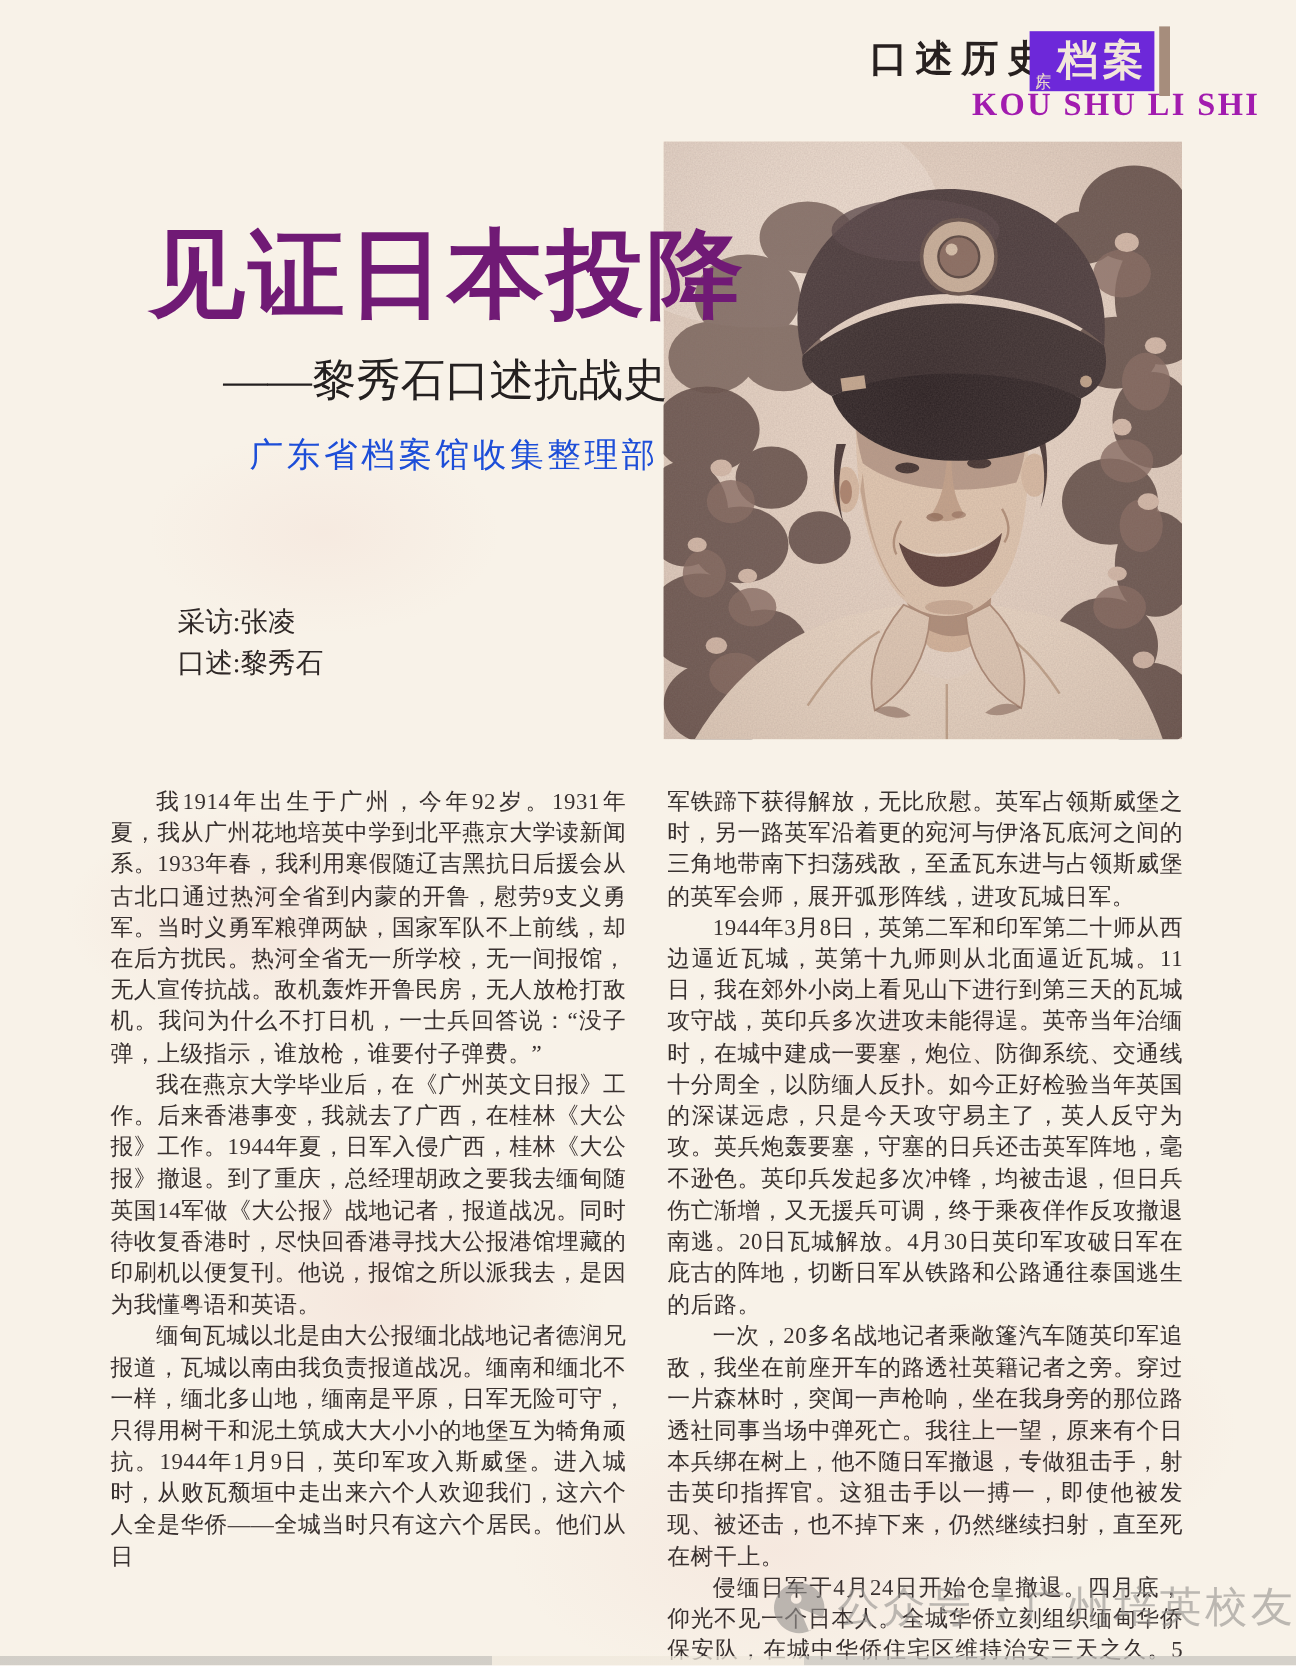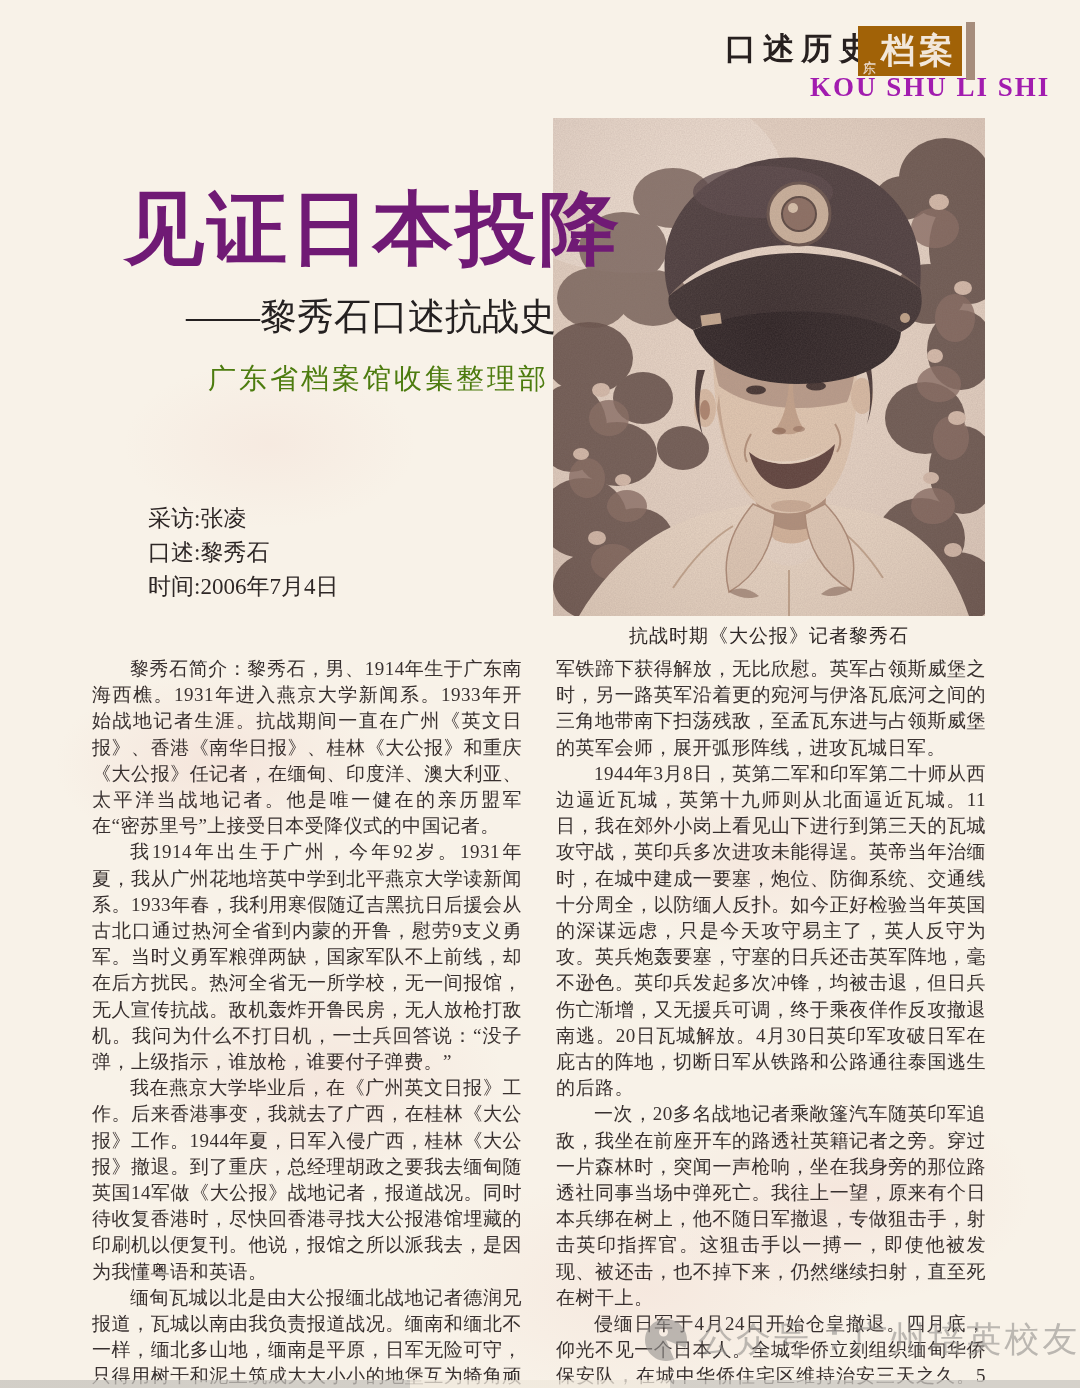--- a/index.html
+++ b/index.html
@@ -24,21 +24,21 @@
     background:linear-gradient(to right,#c6c3bd 0 38%,#efe8dc 38% 62%,#c9c6c0 62% 100%);
   }
 
   
   .section-title{
     position:absolute;left:725px;top:28px;z-index:2;
     font-size:31px;letter-spacing:7px;font-weight:600;color:#27201f;white-space:nowrap;
   }
   .badge{
     position:absolute;left:858px;top:26px;width:104px;height:50px;z-index:2;
-    background:#a16207;display:flex;align-items:center;justify-content:center;gap:5px;
+    background:#6d28d9;display:flex;align-items:center;justify-content:center;gap:5px;
   }
   .badge-region{
     writing-mode:vertical-rl;font-size:13px;line-height:13px;letter-spacing:1px;
     color:#ead9cb;
   }
   .badge-label{font-size:34px;letter-spacing:4px;font-weight:600;color:#f2e7da;}
   .badge-bar{position:absolute;left:966px;top:22px;width:9px;height:58px;background:#a68d7c;z-index:2;}
   .romanized{
     position:absolute;left:810px;top:72px;z-index:2;
     font-size:27px;font-weight:700;letter-spacing:2px;color:#a21caf;white-space:nowrap;
@@ -48,21 +48,21 @@
   .main-title{
     position:absolute;left:124px;top:176px;z-index:3;margin:0;
     font-size:80px;font-weight:700;letter-spacing:3px;color:#701a75;white-space:nowrap;
   }
   .subtitle{
     position:absolute;left:186px;top:292px;z-index:3;
     font-size:37px;font-weight:400;color:#242020;white-space:nowrap;
   }
   .byline{
     position:absolute;left:208px;top:360px;z-index:3;
-    font-size:28px;letter-spacing:3px;color:#4d7c0f;white-space:nowrap;
+    font-size:28px;letter-spacing:3px;color:#1d4ed8;white-space:nowrap;
   }
 
   
   .meta{position:absolute;left:148px;top:502px;z-index:2;font-size:23px;line-height:34px;color:#2e2726;}
 
   
   .photo-fig{position:absolute;left:553px;top:118px;width:432px;margin:0;z-index:1;}
   .photo-fig svg{display:block;}
   .photo-fig figcaption{
     margin-top:7px;text-align:center;font-size:19px;letter-spacing:1px;color:#2e2726;
@@ -103,21 +103,20 @@
   <div class="badge-bar"></div>
   <div class="romanized">KOU SHU LI SHI</div>
 
   <h1 class="main-title">见证日本投降</h1>
   <div class="subtitle">——黎秀石口述抗战史</div>
   <div class="byline">广东省档案馆收集整理部</div>
 
   <div class="meta">
     <div>采访:张凌</div>
     <div>口述:黎秀石</div>
-    <div>时间:2006年7月4日</div>
   </div>
 
   <figure class="photo-fig">
     <svg width="432" height="498" viewBox="0 0 432 498">
       <defs>
         <radialGradient id="vig" cx="50%" cy="42%" r="75%">
           <stop offset="0%" stop-color="#fff6e9" stop-opacity="0"></stop>
           <stop offset="100%" stop-color="#6e5248" stop-opacity="0.14"></stop>
         </radialGradient>
         <filter id="grain" x="0" y="0" width="100%" height="100%">
@@ -230,25 +229,23 @@
       <rect x="148" y="196" width="20" height="11" fill="#c3a78e" transform="rotate(-8 158 201)"></rect>
       <circle cx="352" cy="200" r="5" fill="#bfa286"></circle>
       <circle cx="246" cy="96" r="31" fill="#c9b19b" stroke="#5a4741" stroke-width="3"></circle>
       <circle cx="246" cy="96" r="17" fill="#82655a" stroke="#4c3b36" stroke-width="2"></circle>
       <circle cx="240" cy="90" r="5" fill="#d9c4ad"></circle>
 
       <rect width="432" height="498" fill="#e8b8ac" opacity="0.06"></rect>
       <rect width="432" height="498" fill="url(#vig)"></rect>
       <rect width="432" height="498" filter="url(#grain)" opacity="0.45"></rect>
     </svg>
-    <figcaption>抗战时期《大公报》记者黎秀石</figcaption>
   </figure>
 
   <div class="col col-left">
-    <p>黎秀石简介：黎秀石，男、1914年生于广东南海西樵。1931年进入燕京大学新闻系。1933年开始战地记者生涯。抗战期间一直在广州《英文日报》、香港《南华日报》、桂林《大公报》和重庆《大公报》任记者，在缅甸、印度洋、澳大利亚、太平洋当战地记者。他是唯一健在的亲历盟军在“密苏里号”上接受日本受降仪式的中国记者。</p>
     <p>我1914年出生于广州，今年92岁。1931年夏，我从广州花地培英中学到北平燕京大学读新闻系。1933年春，我利用寒假随辽吉黑抗日后援会从古北口通过热河全省到内蒙的开鲁，慰劳9支义勇军。当时义勇军粮弹两缺，国家军队不上前线，却在后方扰民。热河全省无一所学校，无一间报馆，无人宣传抗战。敌机轰炸开鲁民房，无人放枪打敌机。我问为什么不打日机，一士兵回答说：“没子弹，上级指示，谁放枪，谁要付子弹费。”</p>
     <p>我在燕京大学毕业后，在《广州英文日报》工作。后来香港事变，我就去了广西，在桂林《大公报》工作。1944年夏，日军入侵广西，桂林《大公报》撤退。到了重庆，总经理胡政之要我去缅甸随英国14军做《大公报》战地记者，报道战况。同时待收复香港时，尽快回香港寻找大公报港馆埋藏的印刷机以便复刊。他说，报馆之所以派我去，是因为我懂粤语和英语。</p>
     <p>缅甸瓦城以北是由大公报缅北战地记者德润兄报道，瓦城以南由我负责报道战况。缅南和缅北不一样，缅北多山地，缅南是平原，日军无险可守，只得用树干和泥土筑成大大小小的地堡互为犄角顽抗。1944年1月9日，英印军攻入斯威堡。进入城时，从败瓦颓垣中走出来六个人欢迎我们，这六个人全是华侨——全城当时只有这六个居民。他们从日</p>
   </div>
   <div class="col col-right">
     <p class="cont">军铁蹄下获得解放，无比欣慰。英军占领斯威堡之时，另一路英军沿着更的宛河与伊洛瓦底河之间的三角地带南下扫荡残敌，至孟瓦东进与占领斯威堡的英军会师，展开弧形阵线，进攻瓦城日军。</p>
     <p>1944年3月8日，英第二军和印军第二十师从西边逼近瓦城，英第十九师则从北面逼近瓦城。11日，我在郊外小岗上看见山下进行到第三天的瓦城攻守战，英印兵多次进攻未能得逞。英帝当年治缅时，在城中建成一要塞，炮位、防御系统、交通线十分周全，以防缅人反扑。如今正好检验当年英国的深谋远虑，只是今天攻守易主了，英人反守为攻。英兵炮轰要塞，守塞的日兵还击英军阵地，毫不逊色。英印兵发起多次冲锋，均被击退，但日兵伤亡渐增，又无援兵可调，终于乘夜佯作反攻撤退南逃。20日瓦城解放。4月30日英印军攻破日军在庇古的阵地，切断日军从铁路和公路通往泰国逃生的后路。</p>
     <p>一次，20多名战地记者乘敞篷汽车随英印军追敌，我坐在前座开车的路透社英籍记者之旁。穿过一片森林时，突闻一声枪响，坐在我身旁的那位路透社同事当场中弹死亡。我往上一望，原来有个日本兵绑在树上，他不随日军撤退，专做狙击手，射击英印指挥官。这狙击手以一搏一，即使他被发现、被还击，也不掉下来，仍然继续扫射，直至死在树干上。</p>
     <p>侵缅日军于4月24日开始仓皇撤退。四月底，仰光不见一个日本人。全城华侨立刻组织缅甸华侨保安队，在城中华侨住宅区维持治安三天之久。5月3日下午，数百名英印两栖部队进城了。千万居民出来欢迎，其中华侨最多。</p>
 

